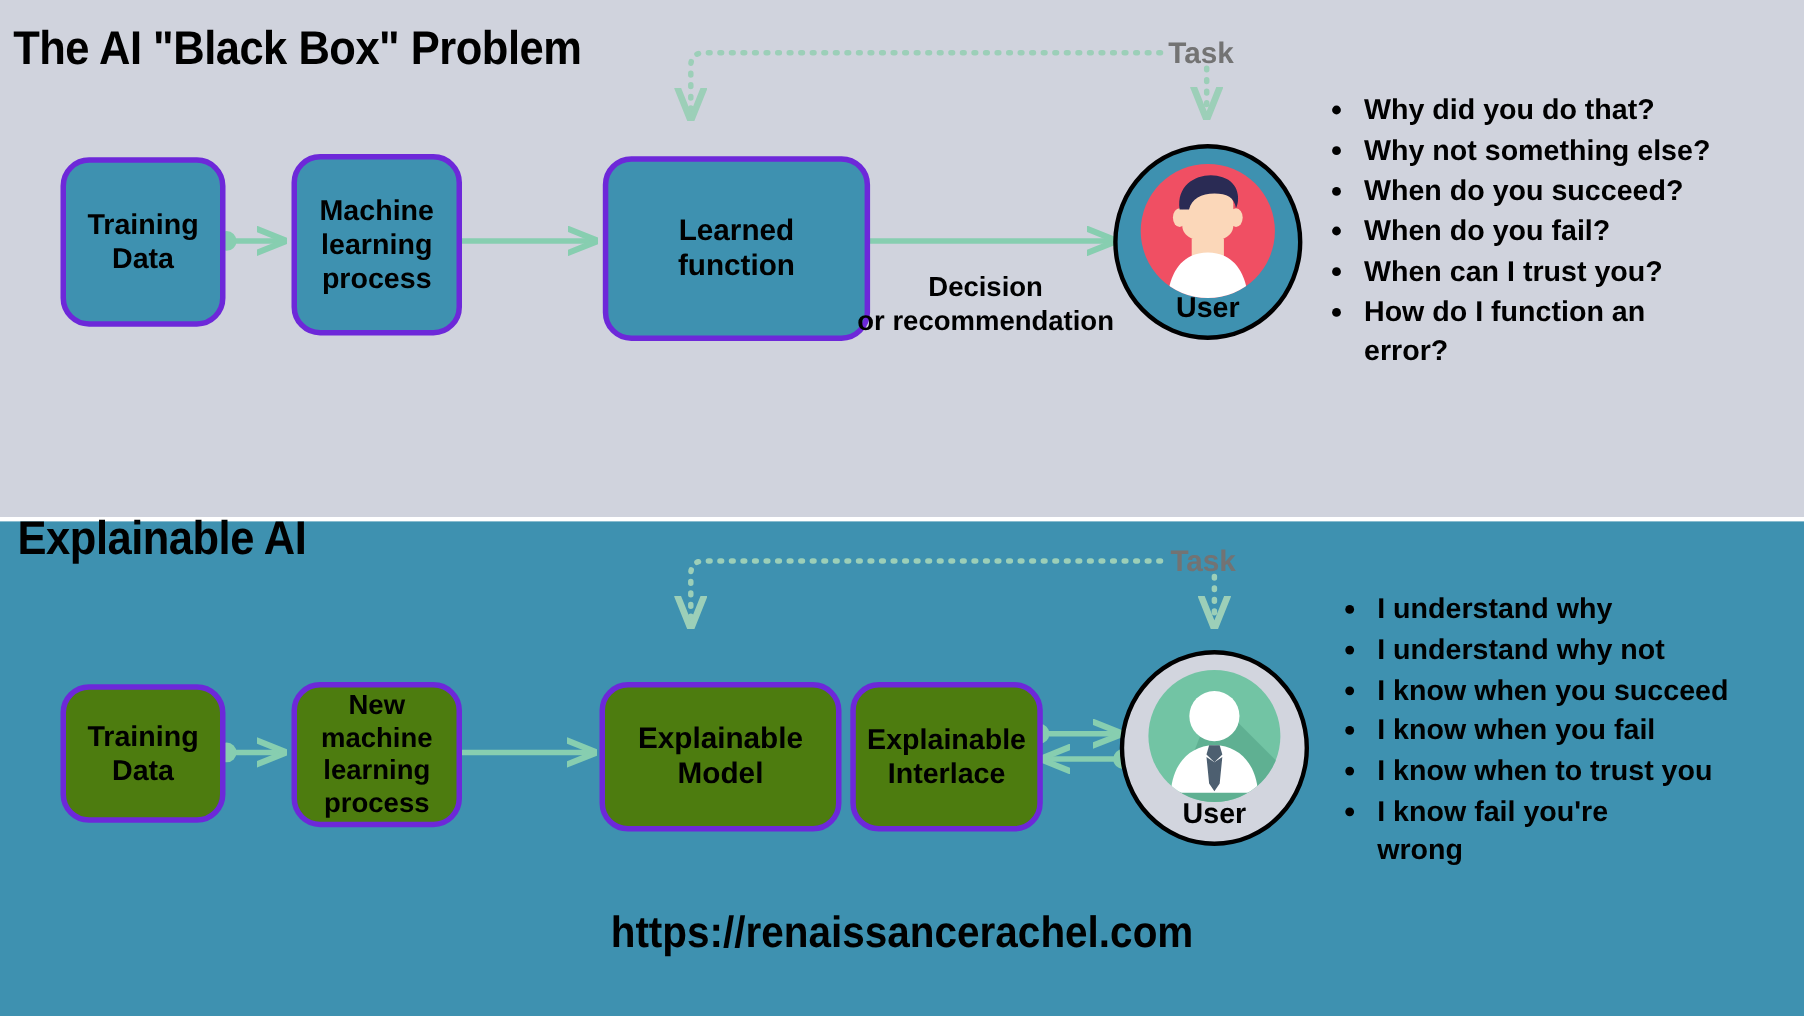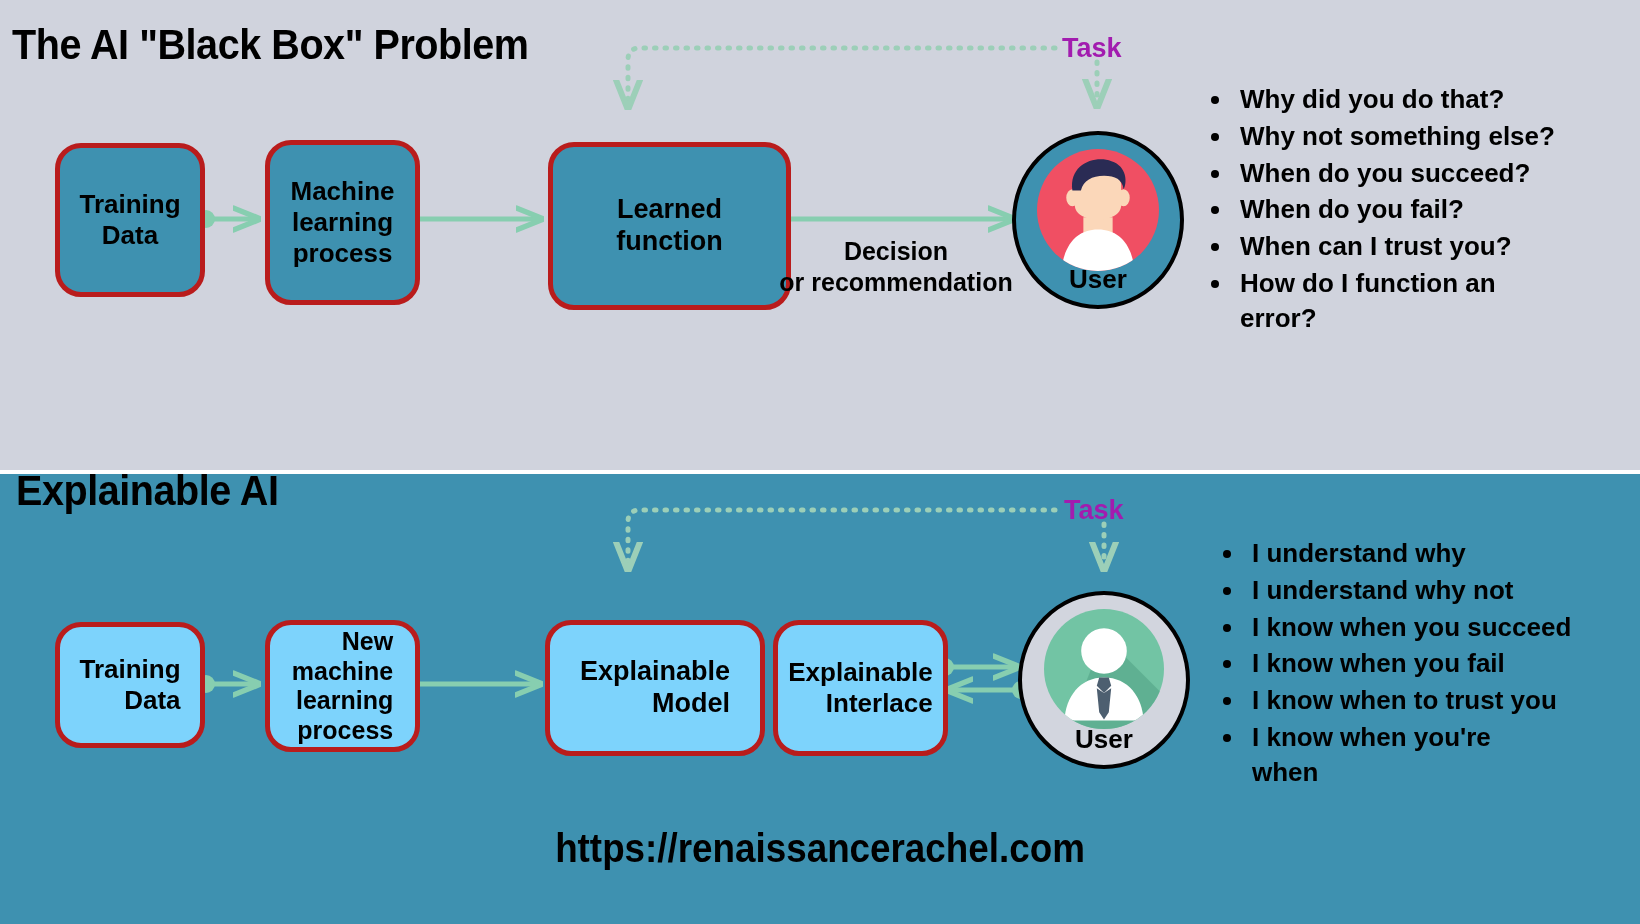--- a/index.html
+++ b/index.html
@@ -46,34 +46,34 @@
     white-space: nowrap;
     transform: scaleX(0.92);
     transform-origin: left center;
   }
   #title-top { left: 12px; top: 20px; }
   #title-bottom { left: 16px; top: 466px; }
 
   
   .flowbox {
     position: absolute;
-    border: 5px solid #b91c1c;
+    border: 5px solid #6d28d9;
     border-radius: 26px;
     display: flex;
     align-items: center;
     justify-content: center;
     text-align: center;
     box-sizing: border-box;
     font-family: "Liberation Sans", sans-serif;
     font-weight: bold;
     color: #000000;
     line-height: 1.18;
   }
   .flowbox.teal { background: #3e91b0; }
-  .flowbox.gray { background: #7dd3fc; text-align: right; }
+  .flowbox.gray { background: #4d7c0f; }
 
   
   .usernode {
     position: absolute;
     border: 4px solid #000000;
     border-radius: 50%;
     box-sizing: border-box;
     display: flex;
     flex-direction: column;
     align-items: center;
@@ -117,21 +117,21 @@
     color: #000000;
     text-align: center;
     line-height: 1.25;
     white-space: nowrap;
   }
   .task-label {
     position: absolute;
     font-family: "Liberation Sans", sans-serif;
     font-weight: bold;
     font-size: 27px;
-    color: #a21caf;
+    color: #737373;
     white-space: nowrap;
   }
 
   
   .bullets {
     position: absolute;
     margin: 0;
     padding-left: 34px;
     list-style: disc;
     font-family: "Liberation Sans", sans-serif;
@@ -241,21 +241,21 @@
     <span style="white-space:pre-line;">Machine
 learning
 process</span>
   </div>
 
   <div class="flowbox teal" style="left:548px; top:142px; width:243px; height:168px; font-size:27px;">
     <span style="white-space:pre-line;">Learned
 function</span>
   </div>
 
-  <div class="conn-label" style="left:746px; top:236px; width:300px; white-space:pre-line;">Decision
+  <div class="conn-label" style="left:746px; top:246px; width:300px; white-space:pre-line;">Decision
 or recommendation</div>
 
   <div class="task-label" style="left:1062px; top:33px;">Task</div>
 
   <div class="usernode teal" style="left:1012px; top:131px; width:172px; height:178px;">
     <div class="avatar" style="top:14px; width:122px; height:122px; background:#f04f63;">
       <svg viewBox="0 0 100 100" width="122" height="122">
 
         <path d="M 38 56 L 62 56 L 62 76 L 38 76 Z" fill="#fbd7b9"></path>
 
@@ -324,18 +324,18 @@
     </div>
     <div class="user-label">User</div>
   </div>
 
   <ul class="bullets" id="bullets-bottom">
     <li>I understand why</li>
     <li>I understand why not</li>
     <li>I know when you succeed</li>
     <li>I know when you fail</li>
     <li>I know when to trust you</li>
-    <li class="wrap" style="width:290px;">I know when you're when</li>
+    <li class="wrap" style="width:290px;">I know fail you're wrong</li>
   </ul>
 
   <div id="footer-url">https://renaissancerachel.com</div>
 
 </div>
 
 </body></html>

